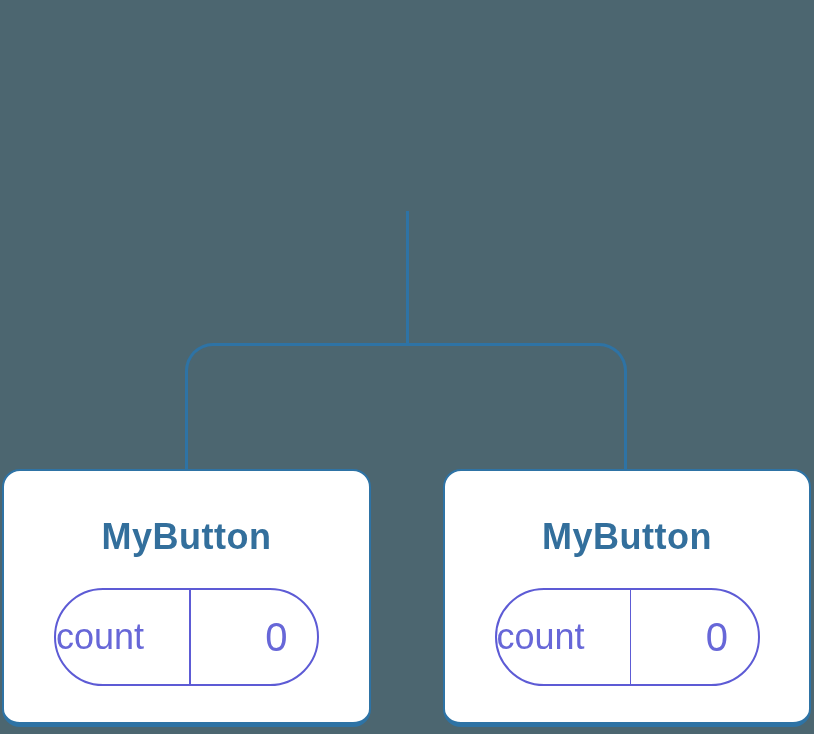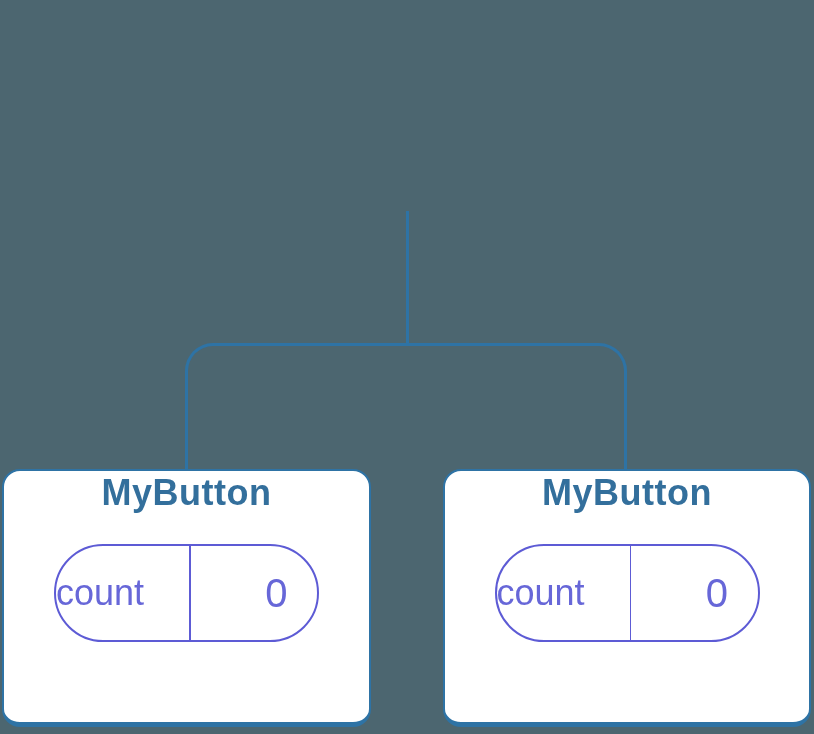--- a/index.html
+++ b/index.html
@@ -29,20 +29,21 @@
     align-items:center;
     justify-content:center;
   }
   .card.root{
     left:222px;top:3px;width:371px;height:208px;
   }
   .card.child{
     top:469px;width:369px;height:258px;
     flex-direction:column;
     justify-content:flex-start;
+    padding-top:44px;
   }
   .card.child.left{left:2px;}
   .card.child.right{left:443px;width:368px;}
   .title{
     color:var(--title);
     font-weight:bold;
     letter-spacing:0.5px;
     line-height:1.2;
   }
   .card.root .title{font-size:40px;}

